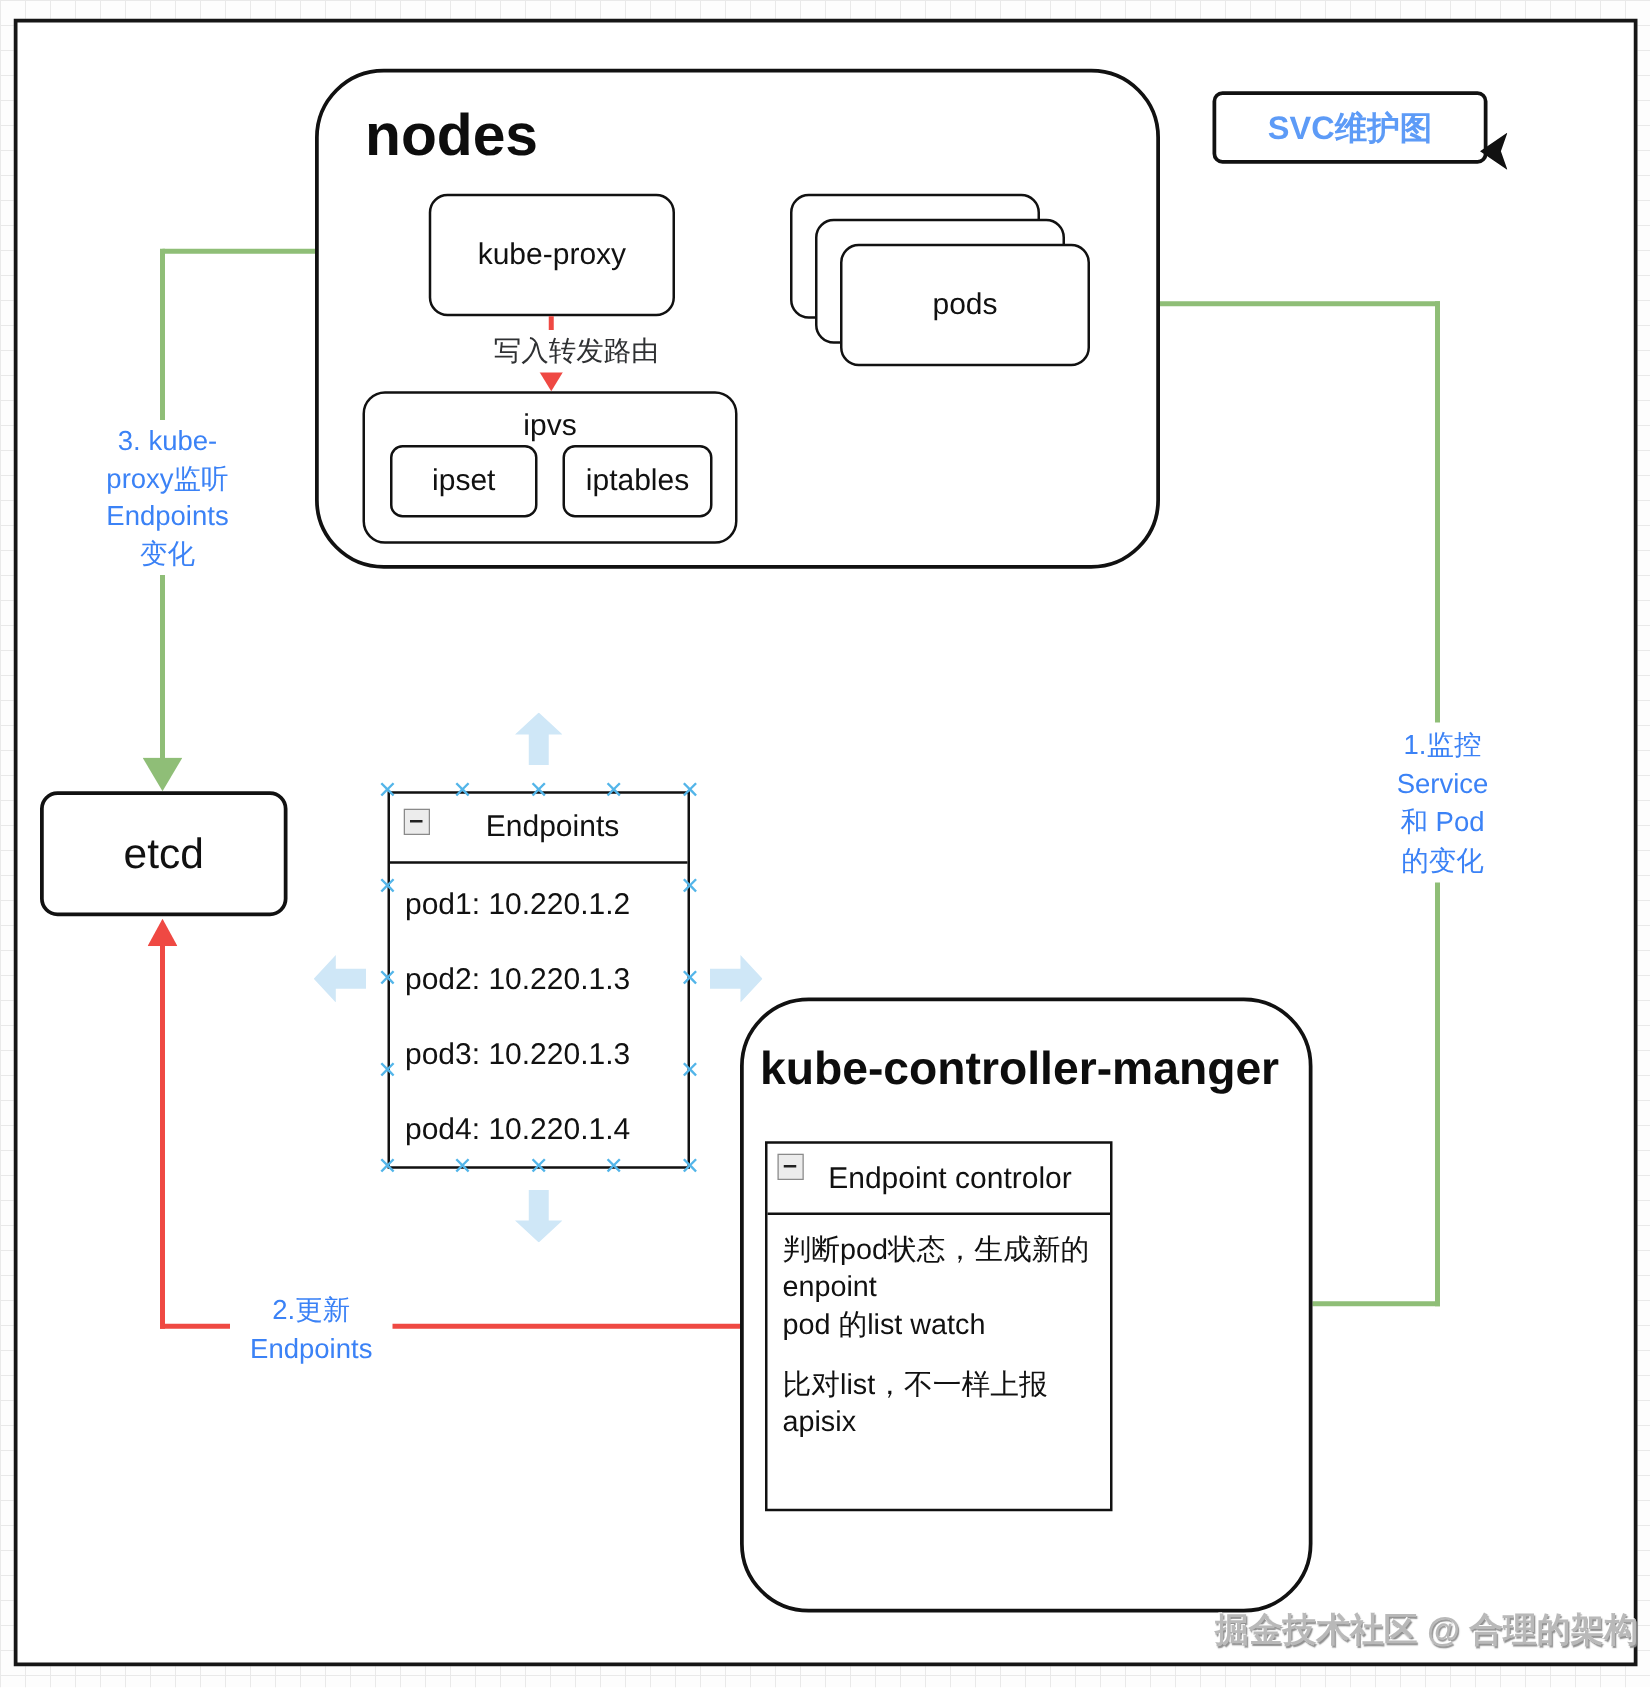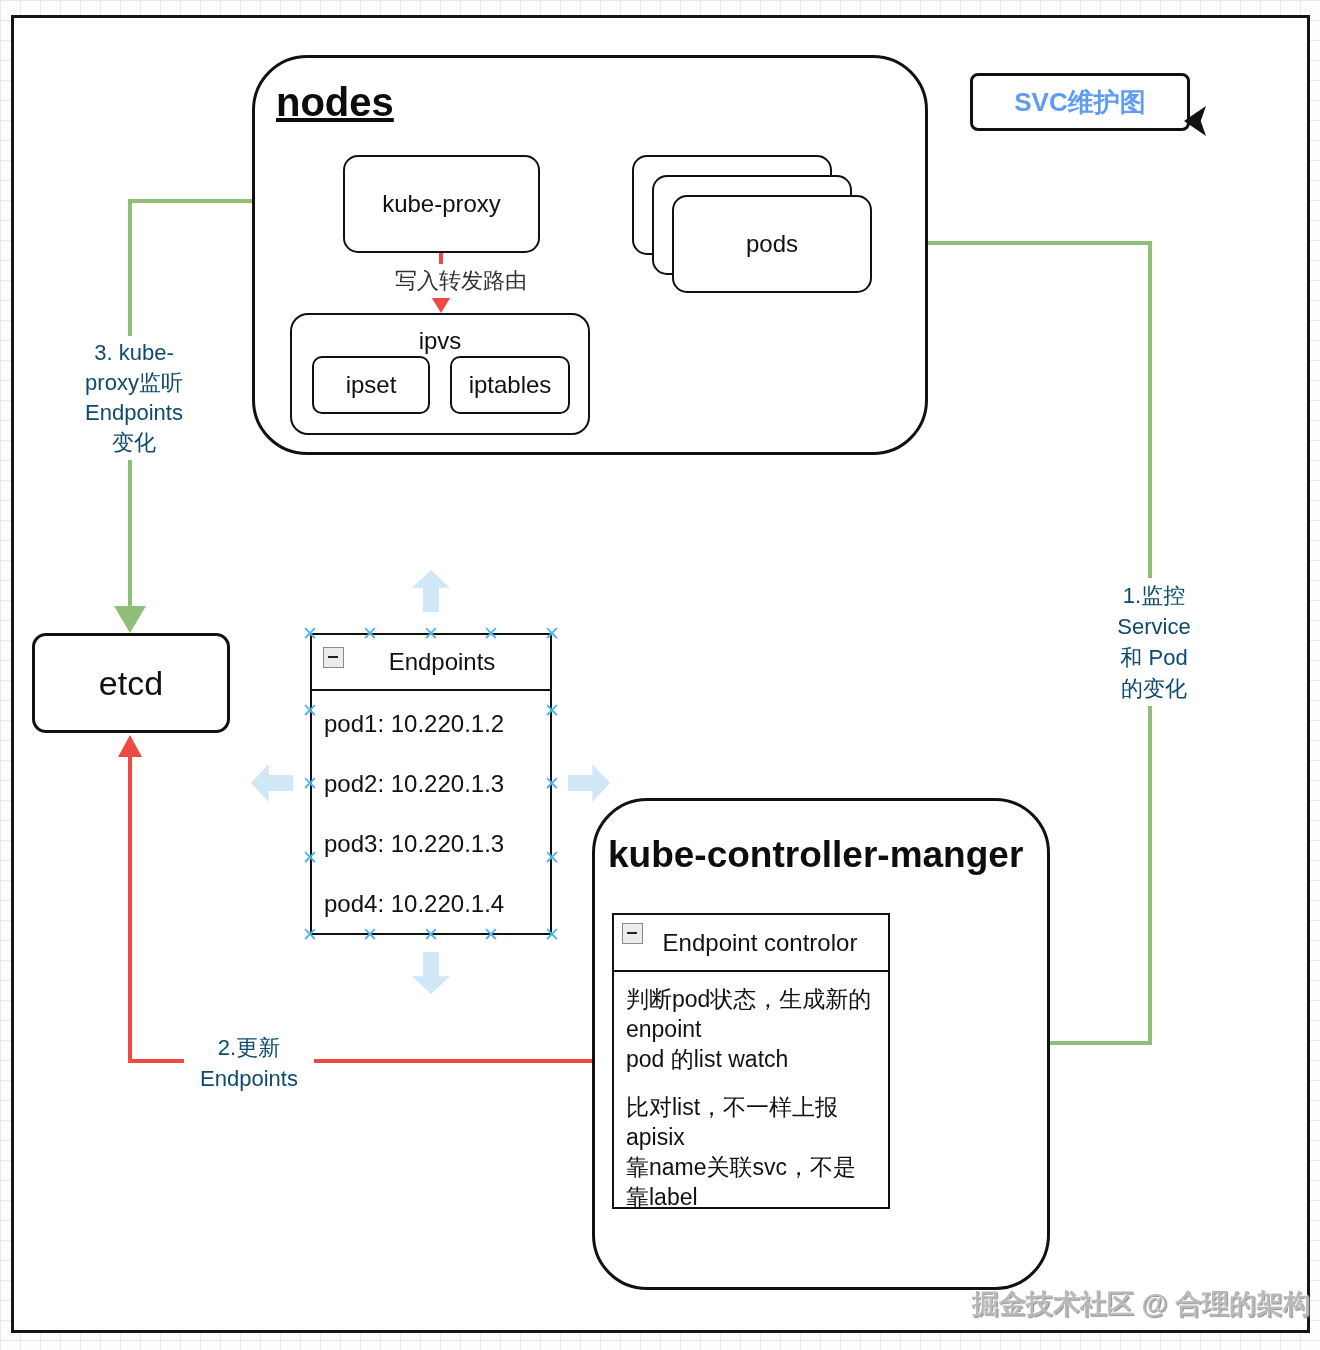--- a/index.html
+++ b/index.html
@@ -28,21 +28,21 @@
   }
   .group-title{position:absolute;font-weight:700;color:#0d0d0d;}
   .line{position:absolute;}
   .green{background:#8fbe77;}
   .red{background:#ef4943;}
   .arrow{position:absolute;}
   .arr-down{clip-path:polygon(0 0,100% 0,50% 100%);}
   .arr-up{clip-path:polygon(50% 0,100% 100%,0 100%);}
   .arr-left{clip-path:polygon(0 50%,100% 0,100% 100%);}
   .edge-label{
-    position:absolute;background:#fff;color:#0c4a6e;font-size:22px;line-height:30px;
+    position:absolute;background:#fff;color:#3b82f6;font-size:22px;line-height:30px;
     text-align:center;white-space:pre-line;padding:2px 4px;
   }
   .tbl{position:absolute;background:#fff;border:2px solid #111;box-sizing:border-box;}
   .tbl-header{
     position:relative;border-bottom:2px solid #111;display:flex;align-items:center;
     justify-content:center;font-size:24px;color:#111;box-sizing:border-box;
   }
   .collapse{
     position:absolute;width:19px;height:19px;background:#ececec;border:1px solid #8a8a8a;
   }
@@ -77,21 +77,21 @@
   <div class="line red" style="left:128px;top:755px;width:4px;height:308px;"></div>
   <div class="line red" style="left:128px;top:1059px;width:484px;height:4px;"></div>
   <div class="arrow arr-up red" style="left:118px;top:735px;width:24px;height:22px;"></div>
 
   <div class="line green" style="left:1050px;top:1041px;width:102px;height:4px;"></div>
   <div class="line green" style="left:1148px;top:241px;width:4px;height:804px;"></div>
   <div class="line green" style="left:895px;top:241px;width:257px;height:4px;"></div>
   <div class="arrow arr-left green" style="left:873px;top:228px;width:26px;height:30px;"></div>
 
   <div class="box" style="left:252px;top:55px;width:676px;height:400px;border-width:3px;border-radius:55px;background:#fff;"></div>
-  <div class="group-title" style="left:276px;top:80px;font-size:40px;text-decoration:underline;">nodes</div>
+  <div class="group-title" style="left:292px;top:80px;font-size:47px;">nodes</div>
 
   <div class="box" style="left:343px;top:155px;width:197px;height:98px;border-radius:15px;">
     <span>kube-proxy</span>
   </div>
 
   <div class="box" style="left:632px;top:155px;width:200px;height:100px;border-radius:15px;"></div>
   <div class="box" style="left:652px;top:175px;width:200px;height:100px;border-radius:15px;"></div>
   <div class="box" style="left:672px;top:195px;width:200px;height:98px;border-radius:15px;">
     <span>pods</span>
   </div>
@@ -171,18 +171,17 @@
 
   <div class="tbl" style="left:612px;top:913px;width:278px;height:296px;">
     <div class="tbl-header" style="height:57px;align-items:center;">
       <span class="collapse" style="left:8px;top:8px;"></span>
       <span style="margin-left:18px;">Endpoint controlor</span>
     </div>
     <div style="padding:12px 10px 0 12px;width:252px;box-sizing:content-box;">
       <div class="note">判断pod状态，生成新的enpoint</div>
       <div class="note" style="margin-bottom:18px;">pod 的list watch</div>
       <div class="note">比对list，不一样上报apisix</div>
-      <div class="note">靠name关联svc，不是靠label</div>
     </div>
   </div>
 
   <div class="watermark" style="left:972px;top:1286px;">掘金技术社区 @ 合理的架构</div>
 </div>
 
 </body></html>

